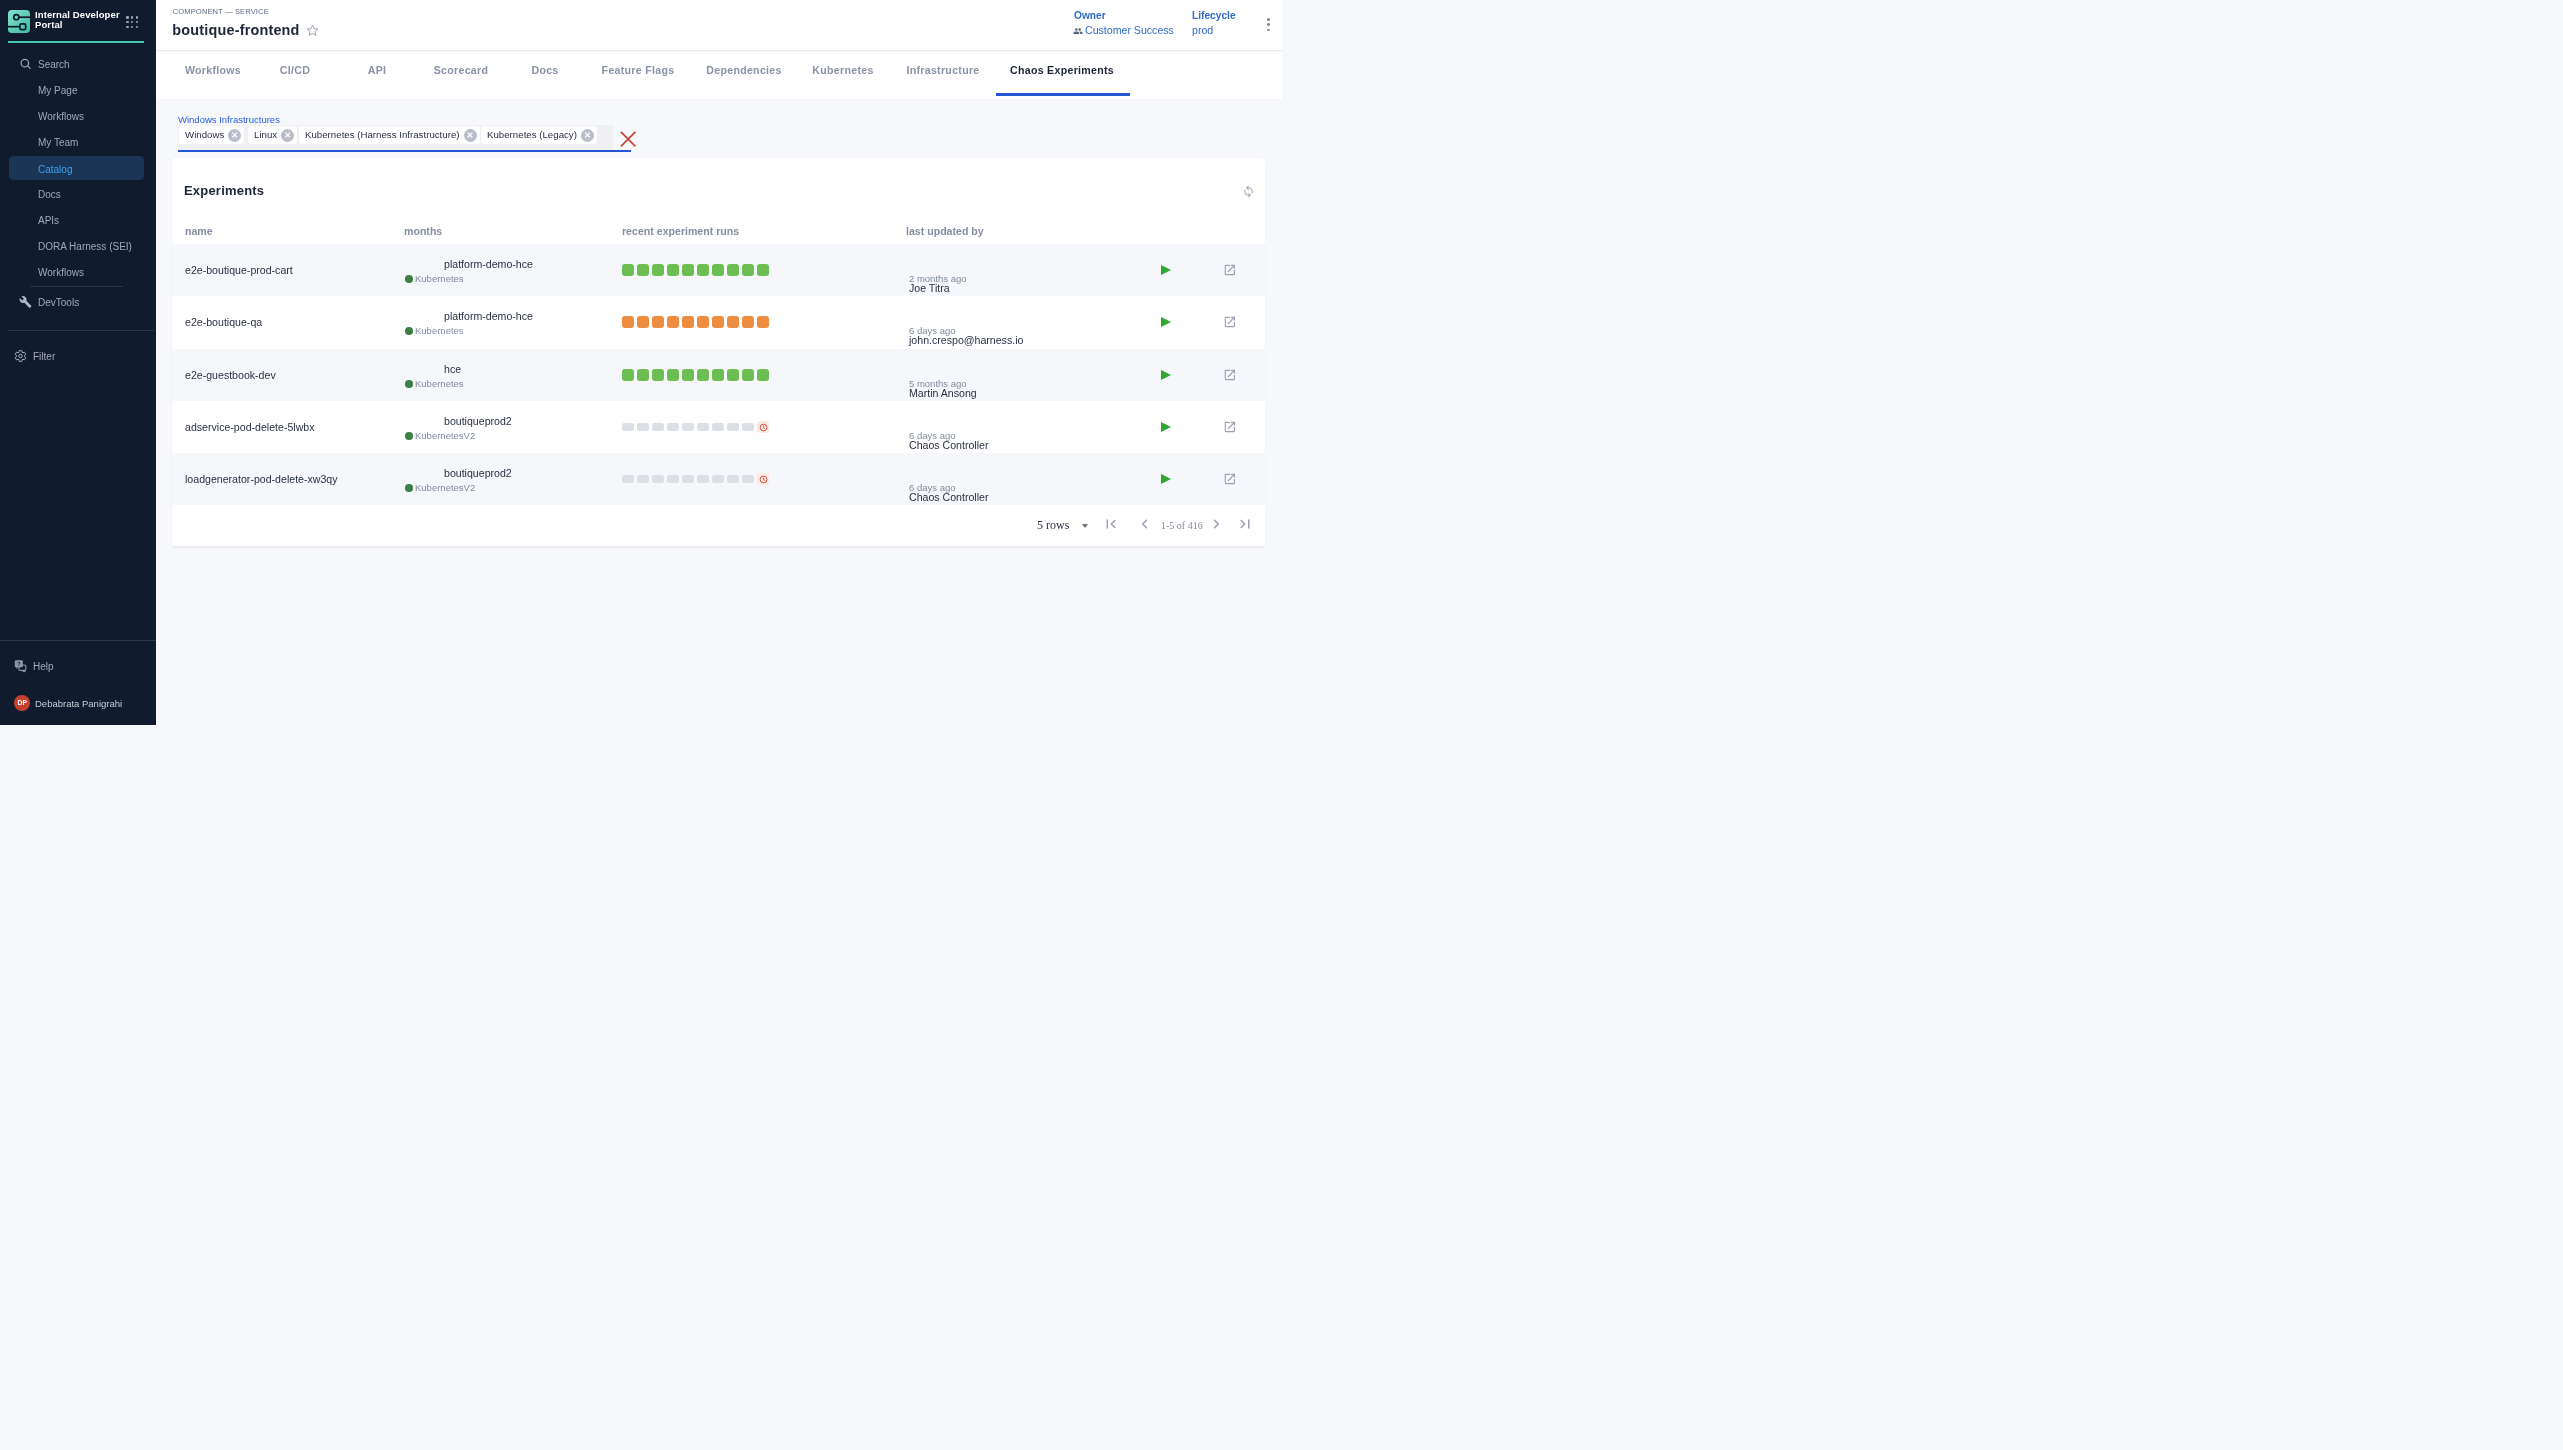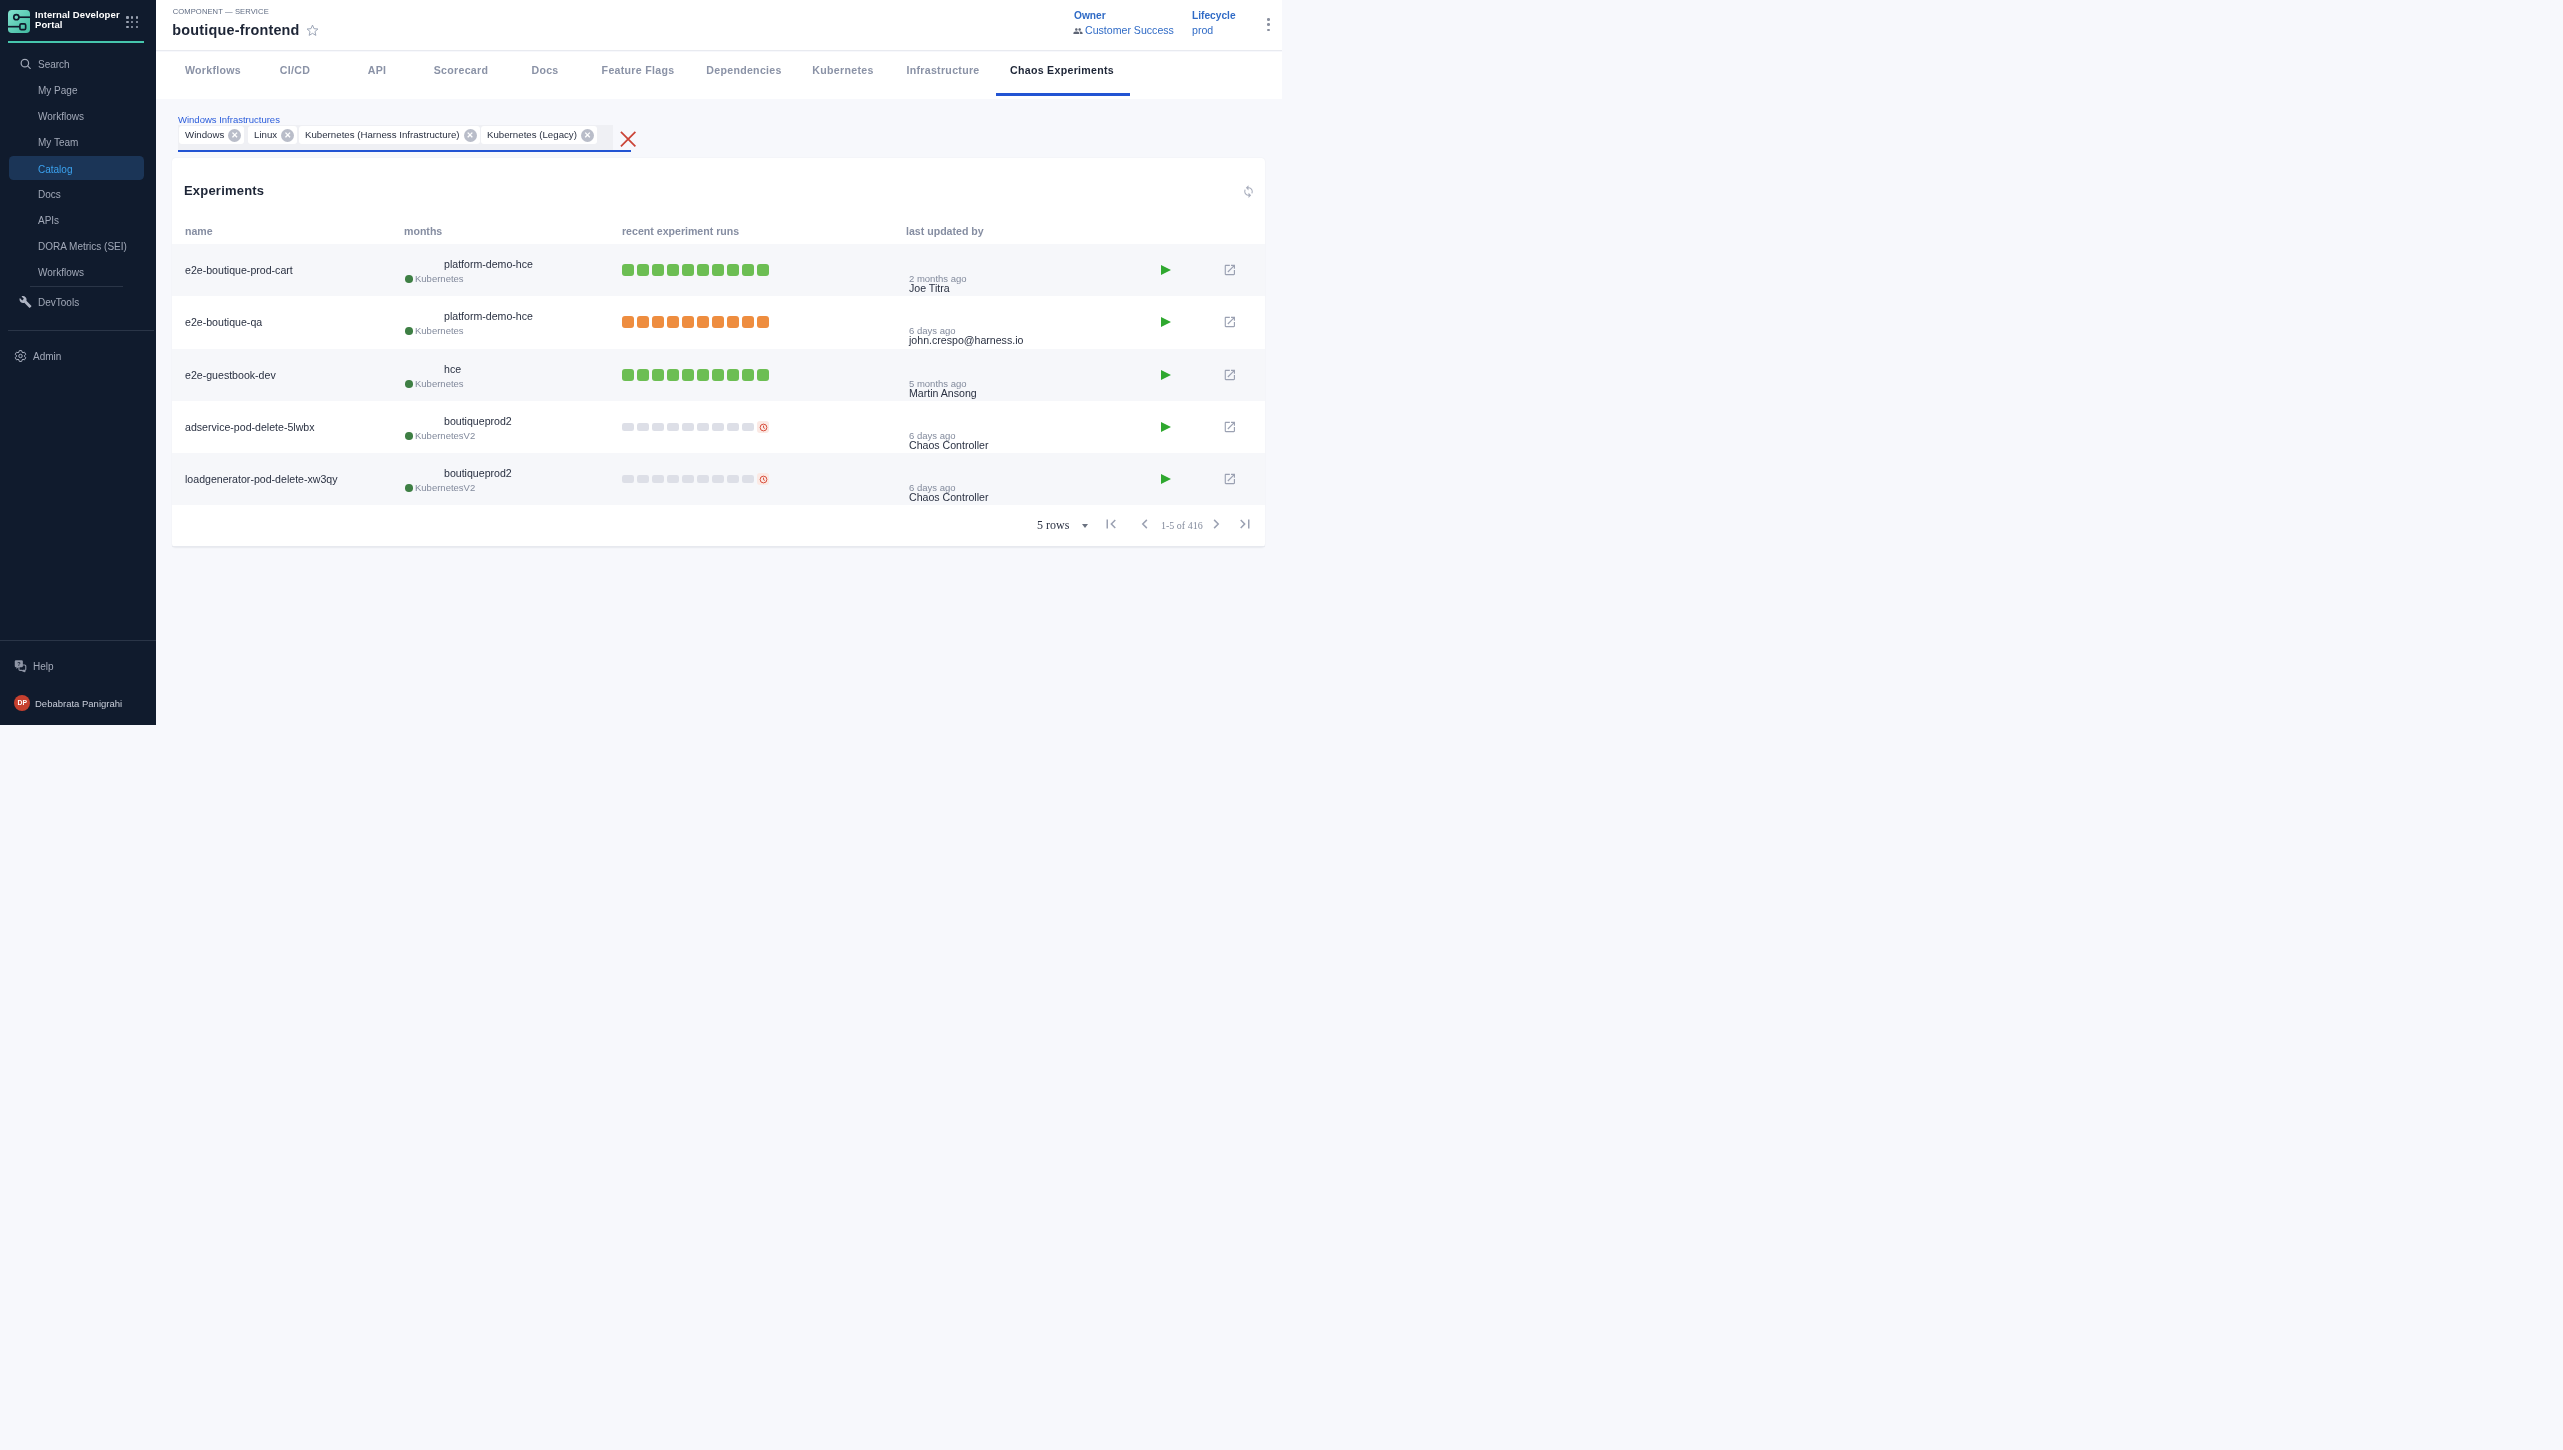--- a/index.html
+++ b/index.html
@@ -109,33 +109,33 @@
       <path d="M10 10 L14 14" stroke="#A2A9B8" stroke-width="1.6"></path>
     </svg>
   <div class="navitem" style="top:64px">Search</div>
   <div class="navitem" style="top:90px">My Page</div>
   <div class="navitem" style="top:116px">Workflows</div>
   <div class="navitem" style="top:142px">My Team</div>
   <div id="catpill"></div>
   <div class="navitem" style="top:169px;color:#3BA2EF">Catalog</div>
   <div class="navitem" style="top:194px">Docs</div>
   <div class="navitem" style="top:220px">APIs</div>
-  <div class="navitem" style="top:246px">DORA Metrics (SEI)</div>
+  <div class="navitem" style="top:246px">DORA Harness (SEI)</div>
   <div class="navitem" style="top:272px">Workflows</div>
   <div class="sdivider" style="left:30px;top:286px;width:93px"></div>
   <svg class="navicon" style="left:19px;top:302px" width="13" height="13" viewBox="0 0 24 24">
       <path fill="#AEB4C3" d="M22.7 19l-9.1-9.1c.9-2.3.4-5-1.5-6.9-2-2-5-2.4-7.4-1.3L9 6 6 9 1.6 4.7C.4 7.1.9 10.1 2.9 12.1c1.9 1.9 4.6 2.4 6.9 1.5l9.1 9.1c.4.4 1 .4 1.4 0l2.3-2.3c.5-.4.5-1 .1-1.4z"></path>
     </svg>
   <div class="navitem" style="top:302px">DevTools</div>
   <div class="sdivider" style="left:7.6px;top:330px;width:146px"></div>
   <svg class="navicon" style="left:14.4px;top:356px" width="13" height="13" viewBox="0 0 24 24">
       <path fill="none" stroke="#AEB4C3" stroke-width="1.8" d="M19.4 13c.04-.32.06-.66.06-1s-.02-.68-.07-1l2.1-1.65c.2-.15.25-.42.12-.64l-2-3.46c-.12-.22-.39-.3-.61-.22l-2.49 1c-.52-.4-1.08-.73-1.69-.98l-.38-2.65C14.46 2.18 14.25 2 14 2h-4c-.25 0-.46.18-.49.42l-.38 2.65c-.61.25-1.17.59-1.69.98l-2.49-1c-.23-.09-.49 0-.61.22l-2 3.46c-.13.22-.07.49.12.64L4.56 11c-.05.32-.07.66-.07 1s.02.68.07 1l-2.1 1.65c-.2.15-.25.42-.12.64l2 3.46c.12.22.39.3.61.22l2.49-1c.52.4 1.08.73 1.69.98l.38 2.65c.03.24.24.42.49.42h4c.25 0 .46-.18.49-.42l.38-2.65c.61-.25 1.17-.59 1.69-.98l2.49 1c.23.09.49 0 .61-.22l2-3.46c.12-.22.07-.49-.12-.64L19.4 13z"></path>
       <circle cx="12" cy="12" r="3.2" fill="none" stroke="#AEB4C3" stroke-width="1.8"></circle>
     </svg>
-  <div class="navitem" style="left:33px;top:356px">Admin</div>
+  <div class="navitem" style="left:33px;top:356px">Filter</div>
   <div class="sdivider" style="left:0;top:640px;width:156px"></div>
   <svg class="navicon" style="left:14.4px;top:666px" width="13" height="13" viewBox="0 0 17 17">
       <path fill="none" stroke="#8F96A6" stroke-width="1.5" d="M6.5 7.2 H14 c0.8 0 1.4 0.6 1.4 1.4 v4.2 c0 0.8 -0.6 1.4 -1.4 1.4 h-1 l1.6 2 -4.4 -2 H7.9 c-0.8 0 -1.4 -0.6 -1.4 -1.4 V9"></path>
       <rect x="1" y="1" width="10.6" height="9" rx="1.6" fill="#8F96A6"></rect>
       <path d="M3.2 9.8 L3.2 12.4 L6 9.8 Z" fill="#8F96A6"></path>
       <text x="4.1" y="8" font-size="7.2" font-weight="bold" fill="#101B2D" font-family="Liberation Sans">?</text>
     </svg>
   <div class="navitem" style="left:33px;top:666px">Help</div>
   <div id="dp">DP</div>
   <div class="navitem" style="left:35px;top:703px;color:#C9CEDA;font-size:9.5px">Debabrata Panigrahi</div>

